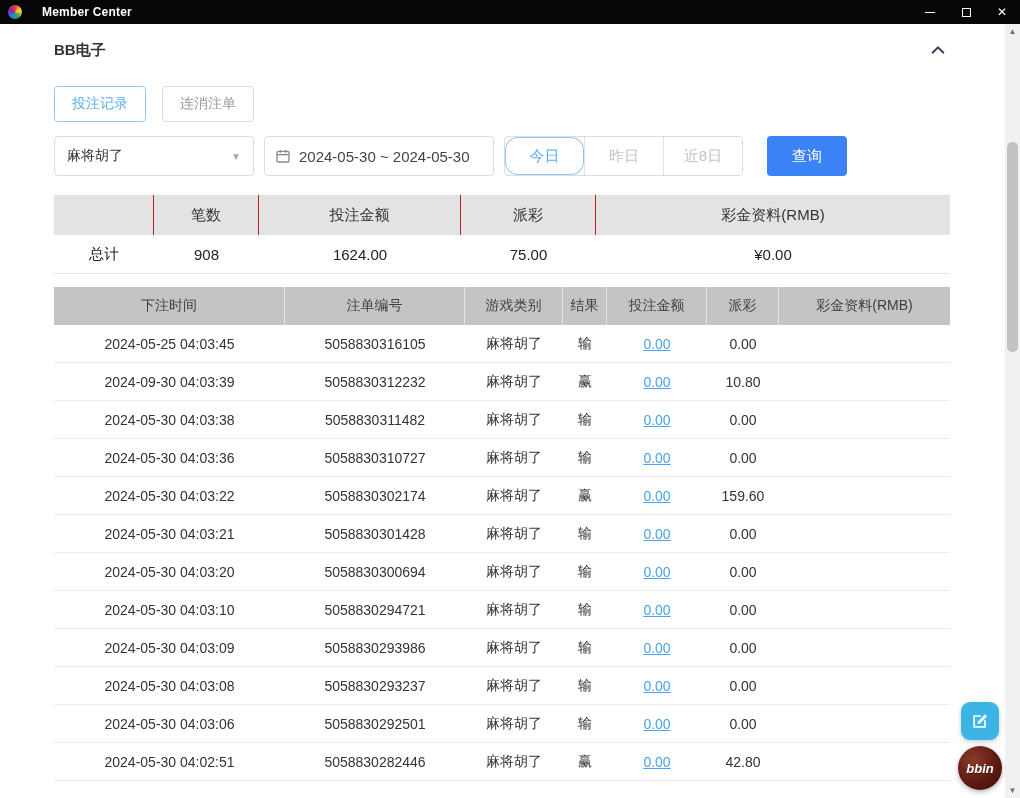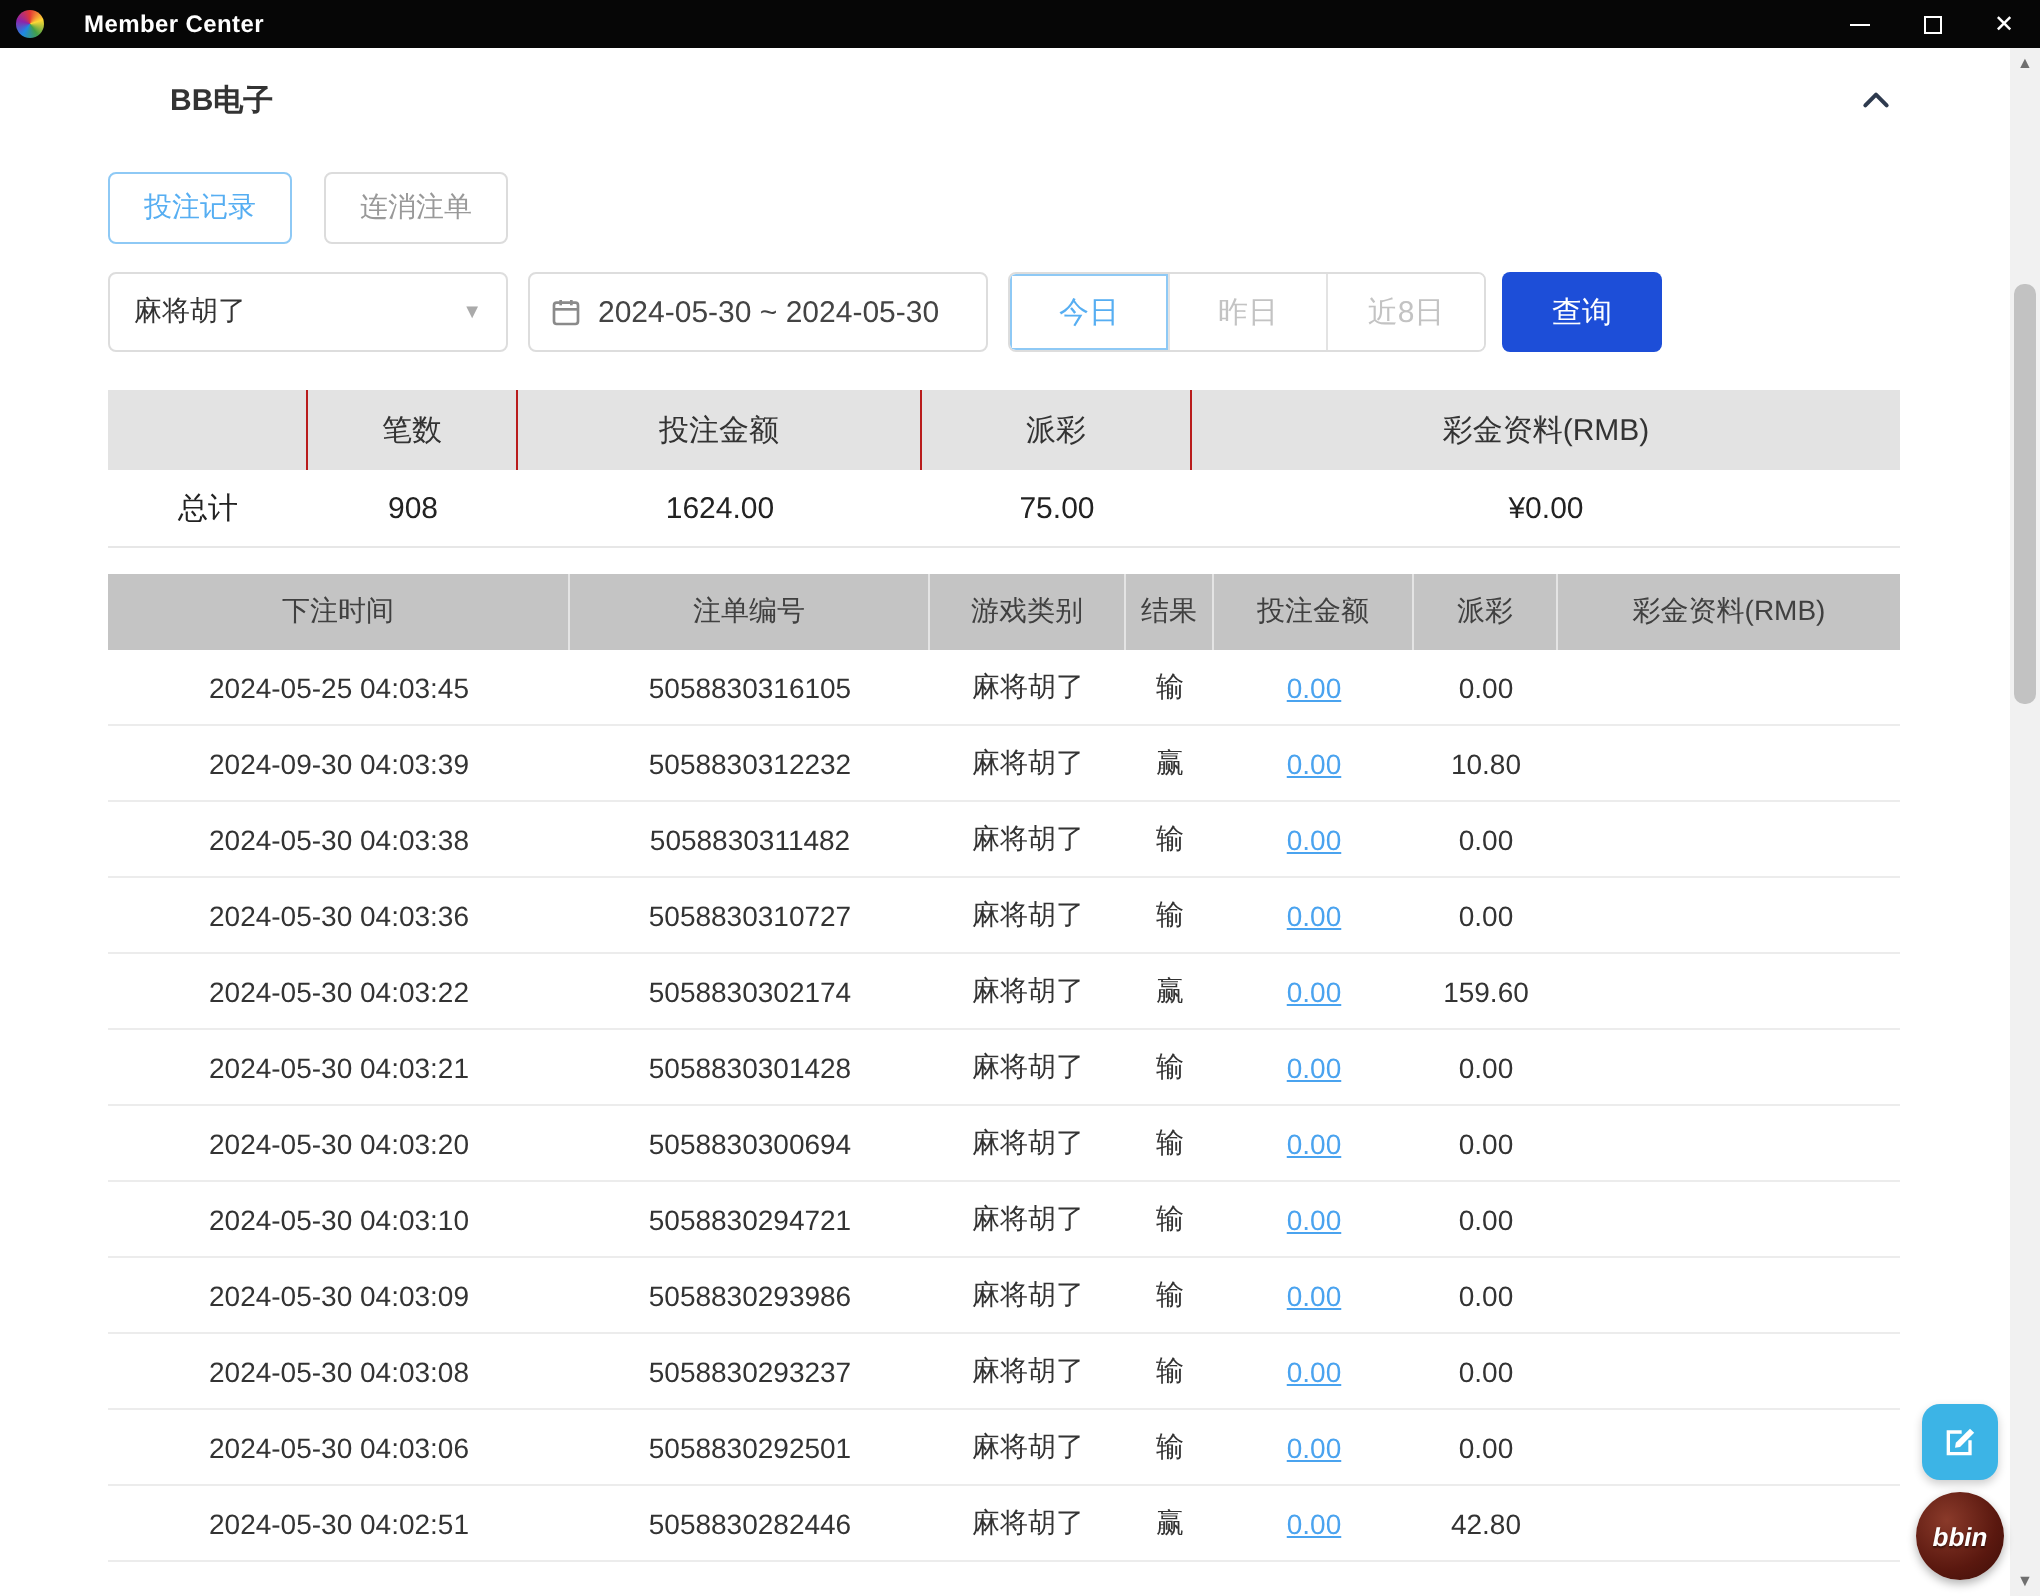--- a/index.html
+++ b/index.html
@@ -15,44 +15,44 @@
   .win-title { color:#fff; font-size:12px; font-weight:700; letter-spacing:.2px; }
   .window-controls { display:flex; height:24px; }
   .win-btn { width:36px; height:24px; border:none; background:transparent; color:#fff;
     display:flex; align-items:center; justify-content:center; cursor:pointer; font-size:12px; }
   .min-glyph { display:block; width:10px; height:1px; background:#fff; }
   .max-glyph { display:block; width:9px; height:9px; border:1px solid #fff; }
 
   
   .content { padding:16px 0 0 54px; width:1006px; }
   .panel-header { width:896px; display:flex; align-items:center; justify-content:space-between; }
-  .panel-title { font-size:15px; font-weight:700; color:#333;margin-left:31px; }
+  .panel-title { font-size:15px; font-weight:700; color:#333; }
   .collapse-btn { background:none; border:none; cursor:pointer; display:flex; padding:2px; }
 
   .tabs { margin-top:26px; display:flex; gap:16px; }
   .tab { background:#fff; border:1px solid #dcdcdc; border-radius:4px; padding:8px 17px;
     font-size:14px; color:#999; cursor:pointer; }
   .tab.active { color:#56aef2; border-color:#8ec9f5; }
 
   .filter-row { margin-top:14px; display:flex; align-items:center; }
   .select-box { width:200px; height:40px; border:1px solid #ddd; border-radius:4px;
     display:flex; align-items:center; justify-content:space-between; padding:0 12px;
     font-size:14px; color:#333; cursor:pointer; background:#fff; }
   .caret { color:#aaa; font-size:10px; }
   .date-box { margin-left:10px; width:230px; height:40px; border:1px solid #ddd; border-radius:4px;
     display:flex; align-items:center; gap:8px; padding:0 10px; font-size:15px; color:#444;
     cursor:pointer; background:#fff; white-space:nowrap; }
   .btn-group { margin-left:10px; height:40px; display:flex; border:1px solid #ddd;
     border-radius:4px; overflow:hidden; background:#fff; }
   .qbtn { width:79px; height:100%; border:none; background:#fff; font-size:15px; color:#c3c3c3;
     cursor:pointer; border-left:1px solid #e3e3e3; }
   .qbtn:first-child { border-left:none; }
-  .qbtn.active { color:#56aef2; box-shadow:inset 0 0 0 1px #8ec9f5; }
-  .search-btn { margin-left:8px; width:80px; height:40px; border:none; border-radius:4px;
-    background:#1d4ed8; color:#fff; font-size:15px; cursor:pointer; }
+  .qbtn.active { color:#56aef2; box-shadow:inset 0 0 0 1px #8ec9f5;border-radius:13px; }
+  .search-btn { margin-left:24px; width:80px; height:40px; border:none; border-radius:4px;
+    background:#3b82f6; color:#fff; font-size:15px; cursor:pointer; }
 
   
   .summary { margin-top:19px; width:896px; }
   .sum-head { display:flex; background:#e3e3e3; height:40px; }
   .sum-head .cell { border-right:1px solid #b91c1c; color:#333; font-size:15px; }
   .sum-head .cell:last-child { border-right:none; }
   .sum-row { display:flex; height:39px; background:#fff; border-bottom:1px solid #e7e7e7; }
   .sum-row .cell { font-size:15px; color:#222; }
   .cell { display:flex; align-items:center; justify-content:center; }
   .s1{width:100px;} .s2{width:105px;} .s3{width:202px;} .s4{width:135px;} .s5{width:354px;}

